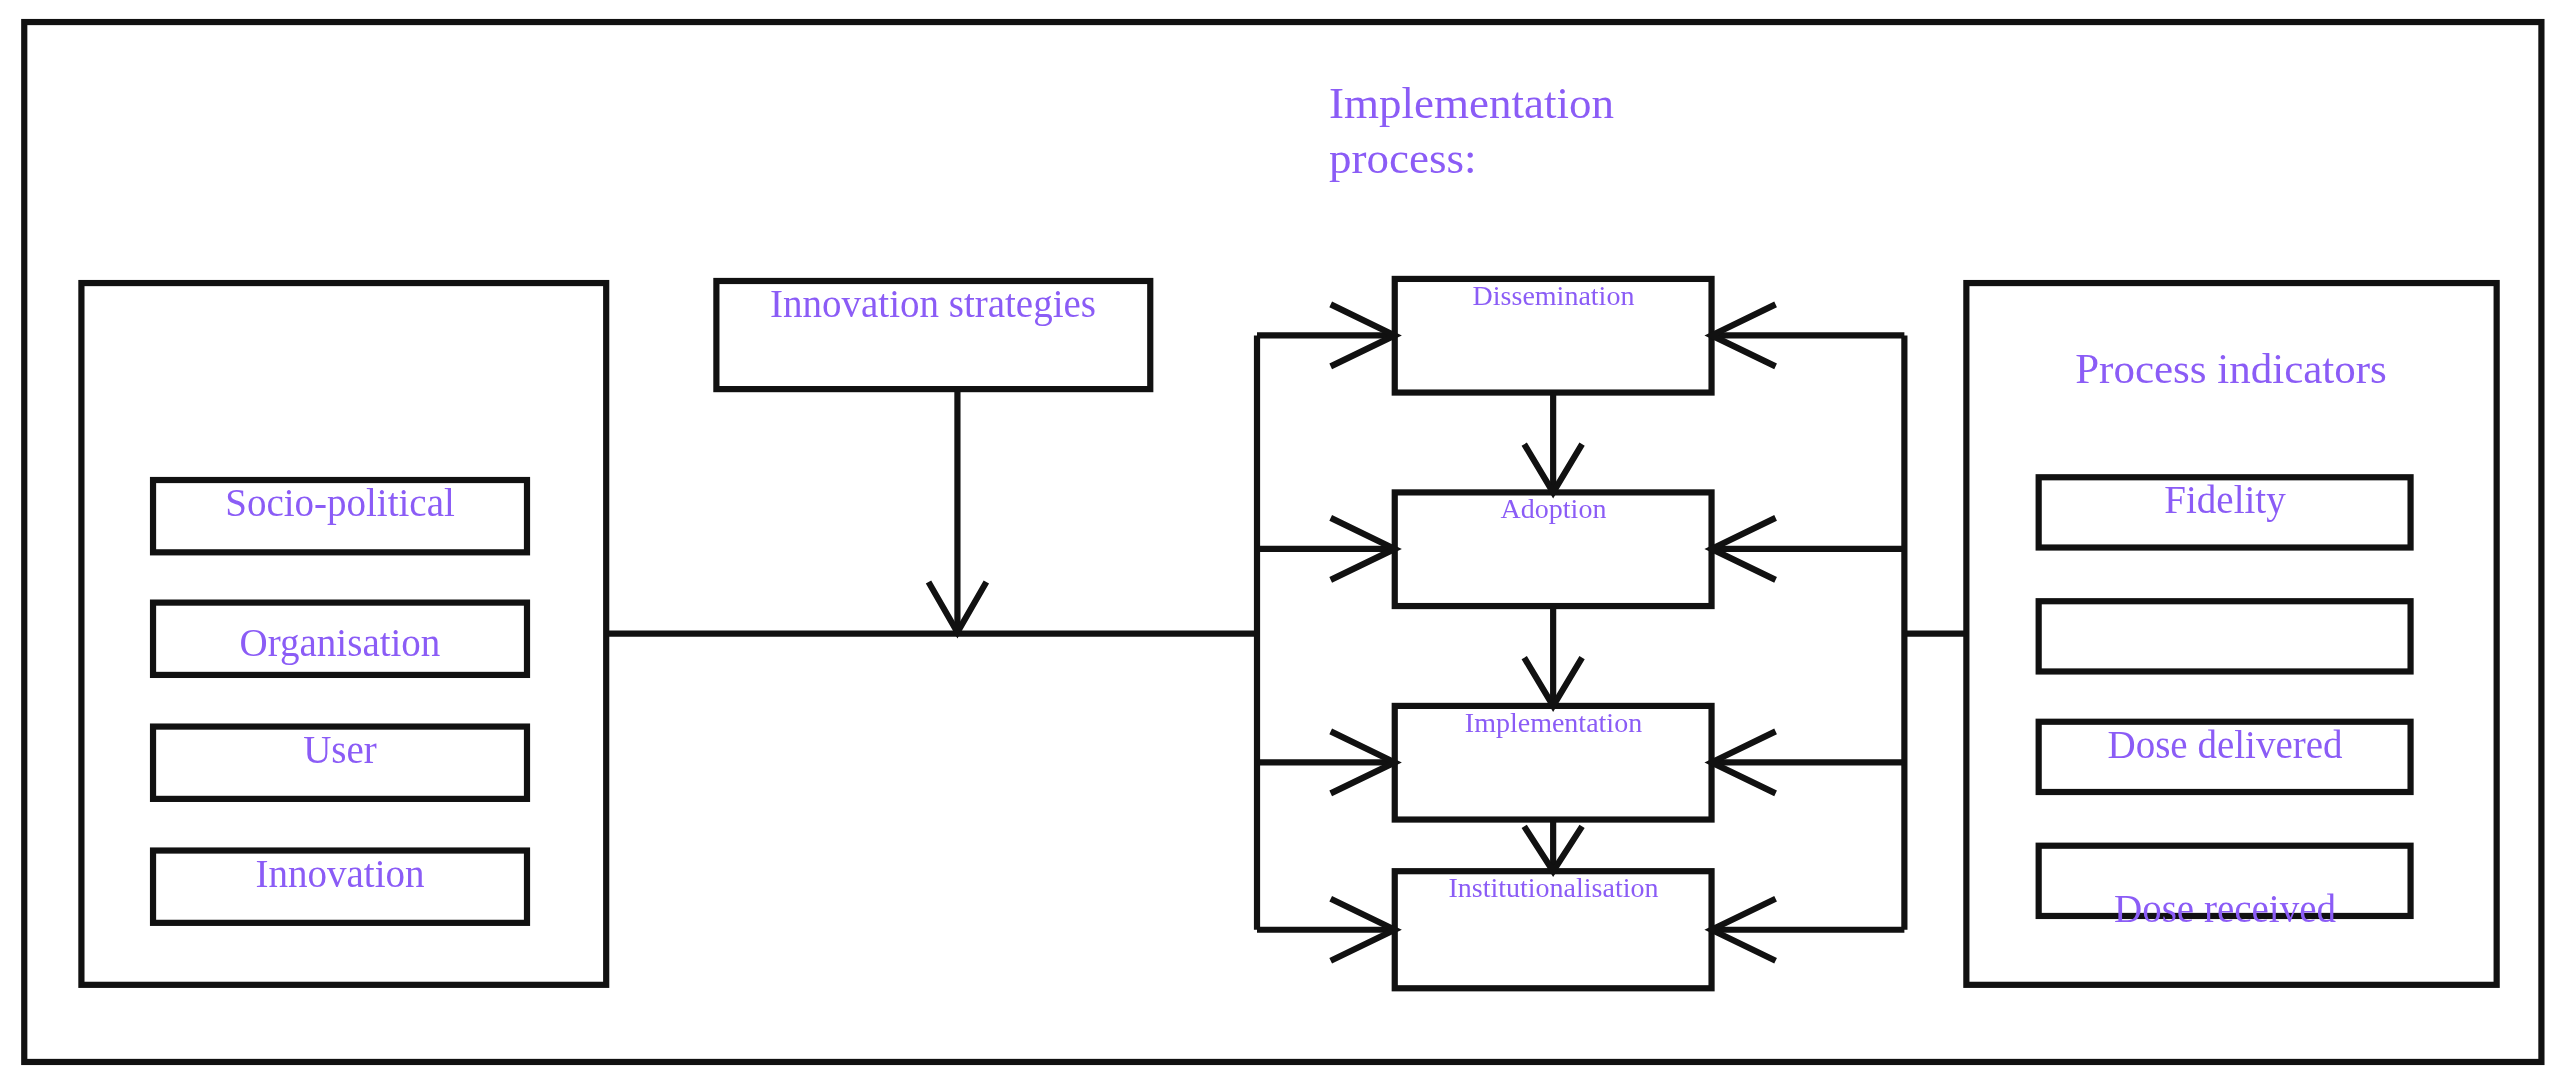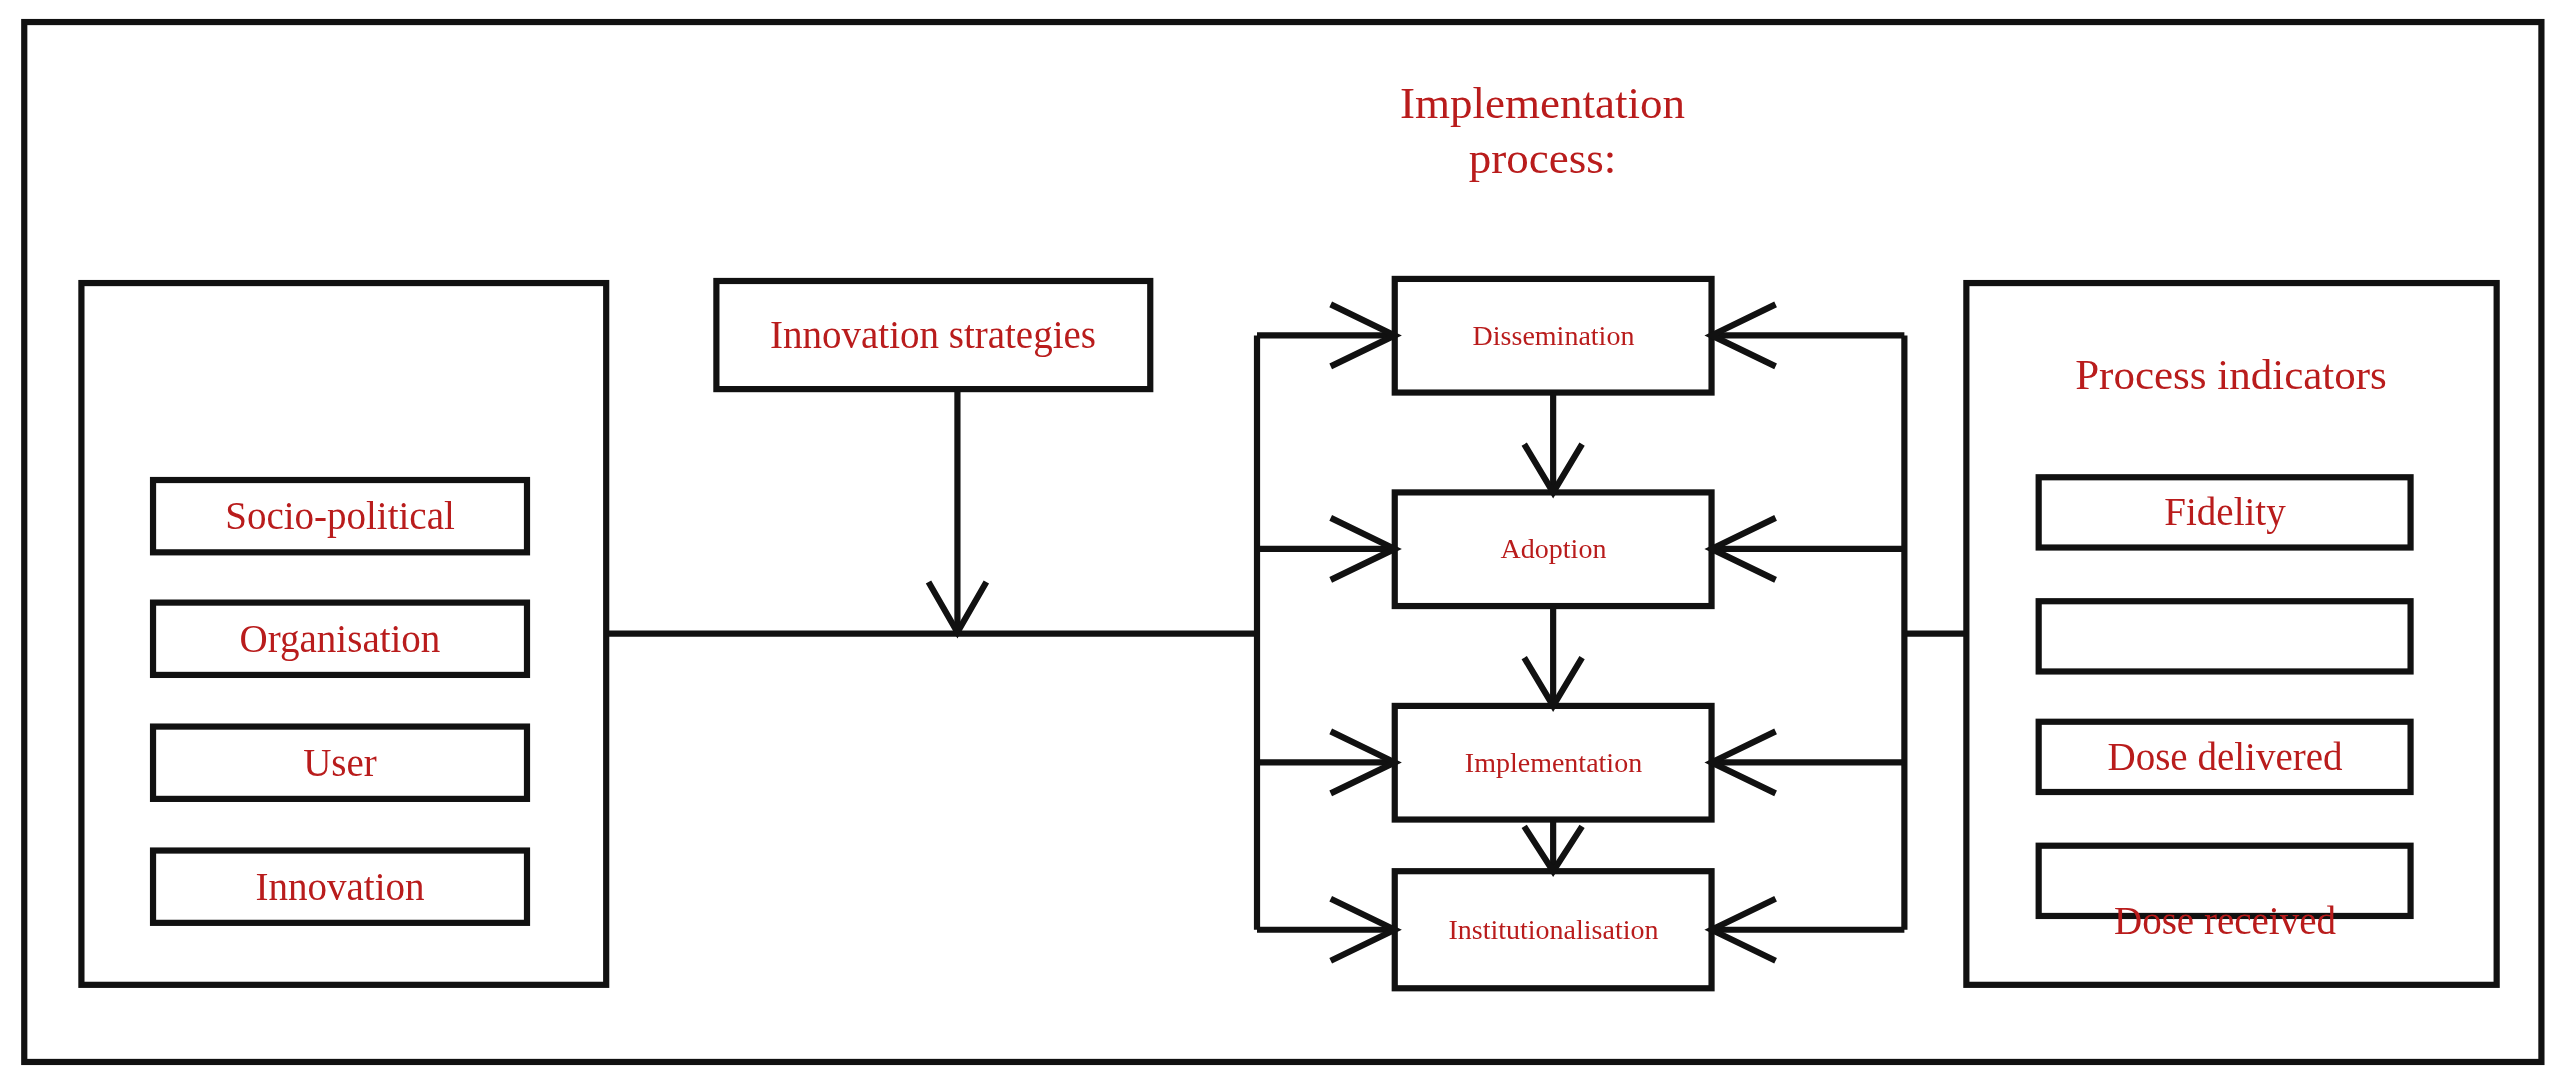--- a/index.html
+++ b/index.html
@@ -20,26 +20,26 @@
   #vector-layer {
     position: absolute;
     left: 0;
     top: 0;
     width: 2576px;
     height: 1084px;
   }
   .lbl {
     position: absolute;
     display: flex;
-    align-items: center;
+    align-items: flex-start;
     justify-content: center;
     text-align: center;
     line-height: 1.18;
     white-space: pre;
-    color: #b91c1c;
+    color: #8b5cf6;
     font-family: Liberation Serif, serif;
   }
   .panel-heading {
     font-size: 43px;
   }
   .box-label {
     font-size: 39px;
   }
   .chain-label {
     font-size: 28px;
@@ -133,21 +133,21 @@
 
   <div class="lbl diagram-title" style="left:1329px; top:62px; width:427px; height:138px; flex-direction:column;">
     <span>Implementation</span>
     <span>process:</span>
   </div>
 
 
   <div class="lbl box-label" style="left:153px; top:480px; width:374px; height:72px;">
     <span>Socio-political</span>
   </div>
-  <div class="lbl box-label" style="left:153px; top:603px; width:374px; height:72px;">
+  <div class="lbl box-label" style="left:153px; top:620px; width:374px; height:72px;">
     <span>Organisation</span>
   </div>
   <div class="lbl box-label" style="left:153px; top:727px; width:374px; height:72px;">
     <span>User</span>
   </div>
   <div class="lbl box-label" style="left:153px; top:851px; width:374px; height:72px;">
     <span>Innovation</span>
   </div>
 
   <div class="lbl box-label" style="left:716px; top:281px; width:434px; height:108px;">

